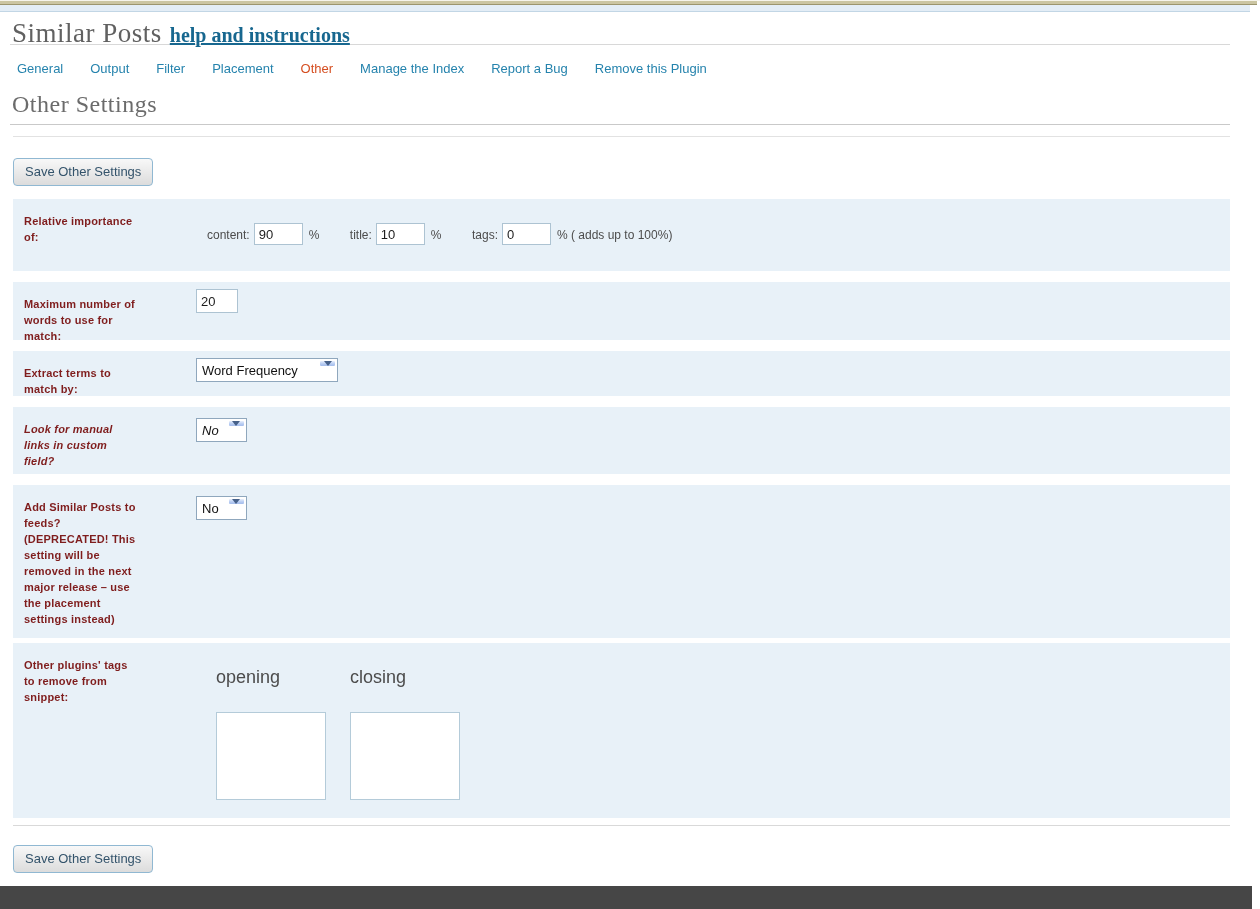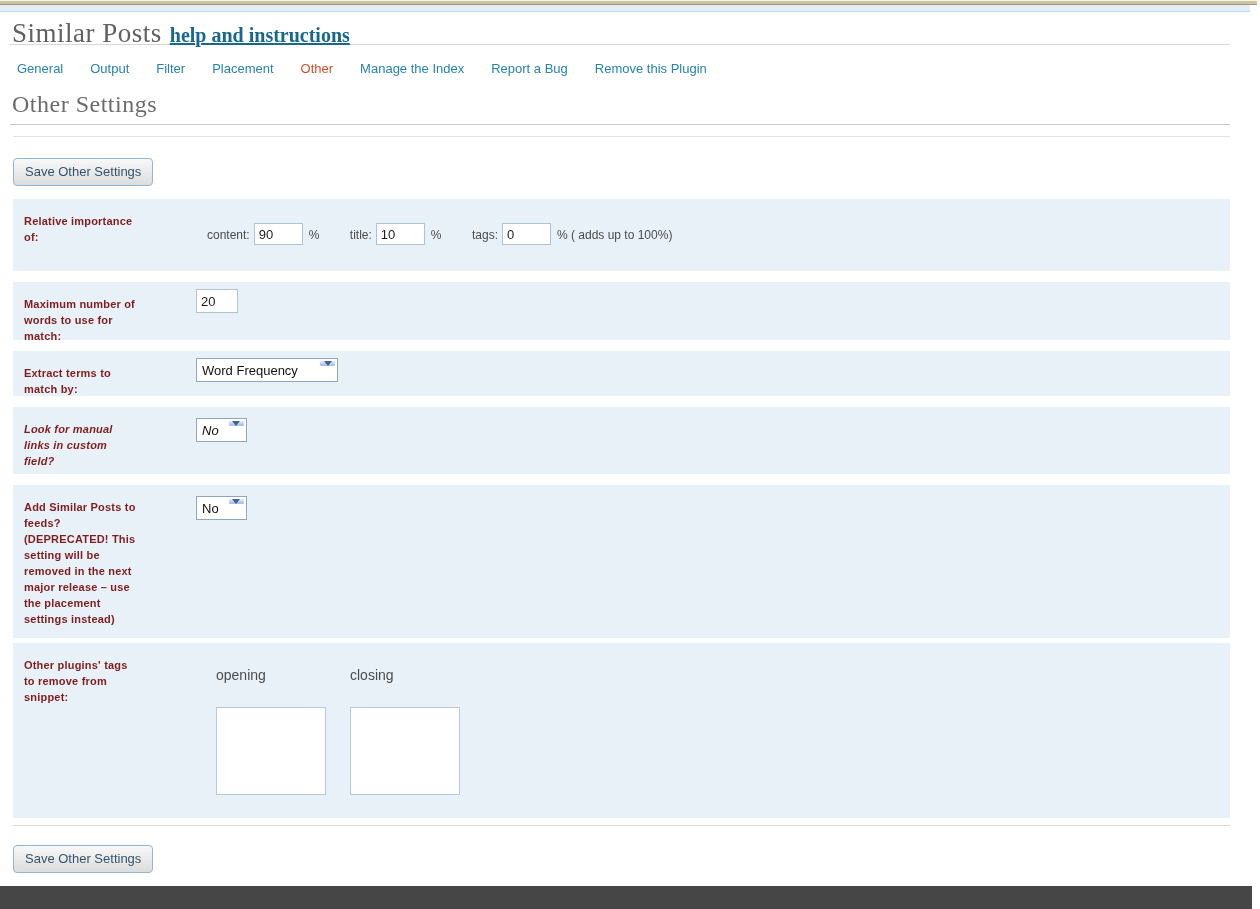--- a/index.html
+++ b/index.html
@@ -91,21 +91,21 @@
   .xp-arrow .tri {
     width:0; height:0; border-left:4px solid transparent; border-right:4px solid transparent;
     border-top:5px solid #46618a;
   }
   .sel-wide { width:142px; }
   .sel-wide .xpselect-text { flex:1; }
 
   
   .ta-cols { display:flex; padding:24px 0 0 20px; }
   .ta-col { width:110px; margin-right:24px; }
-  .ta-col-label { font-size:14px; color:#4c4c4c; display:block; margin-bottom:24px; }
+  .ta-col-label { font-size:18px; color:#4c4c4c; display:block; margin-bottom:24px; }
   textarea.tag-ta {
     width:110px; height:88px; border:1px solid #b4cbd9; background:#fff; resize:none;
     font-family:"Liberation Sans", sans-serif; font-size:12px;
   }
 
   .bottom-rule { border-top:1px solid #d9d9d9; margin:7px 0 0 3px; }
 
   .footer-bar {
     position:absolute; left:0; bottom:0; width:1252px; height:23px; background:#464646;
   }

